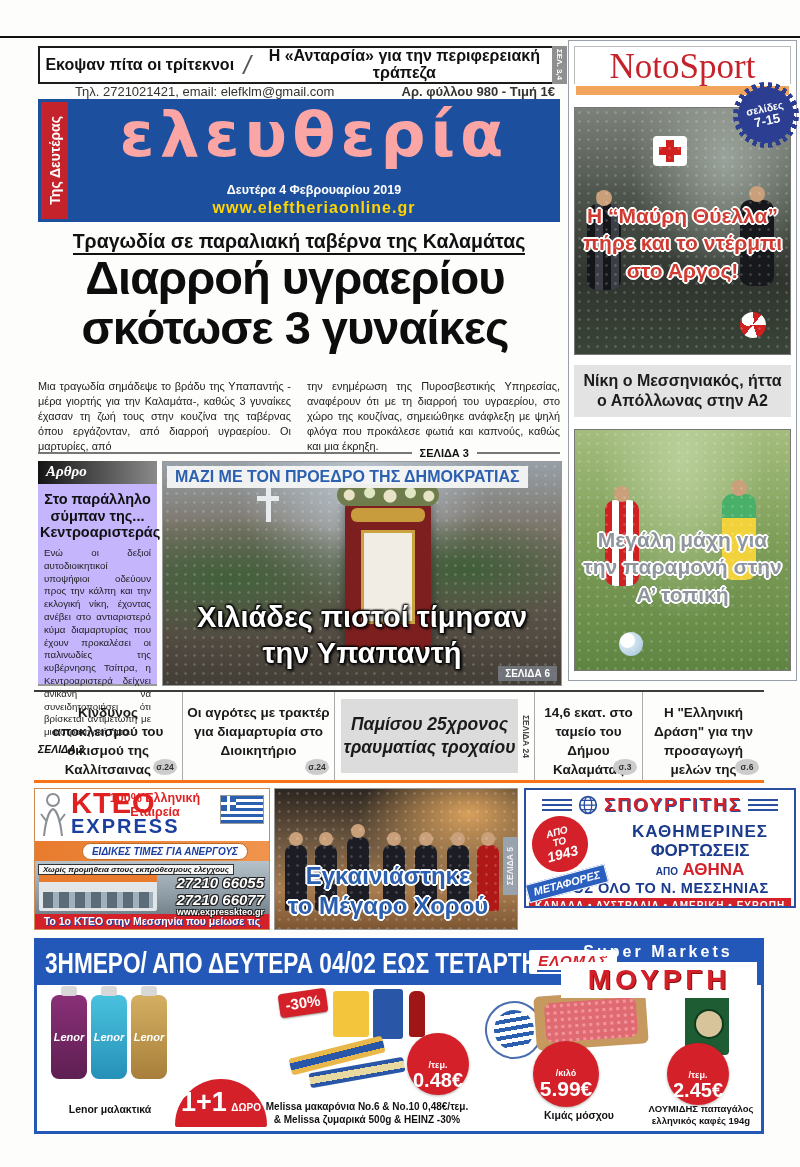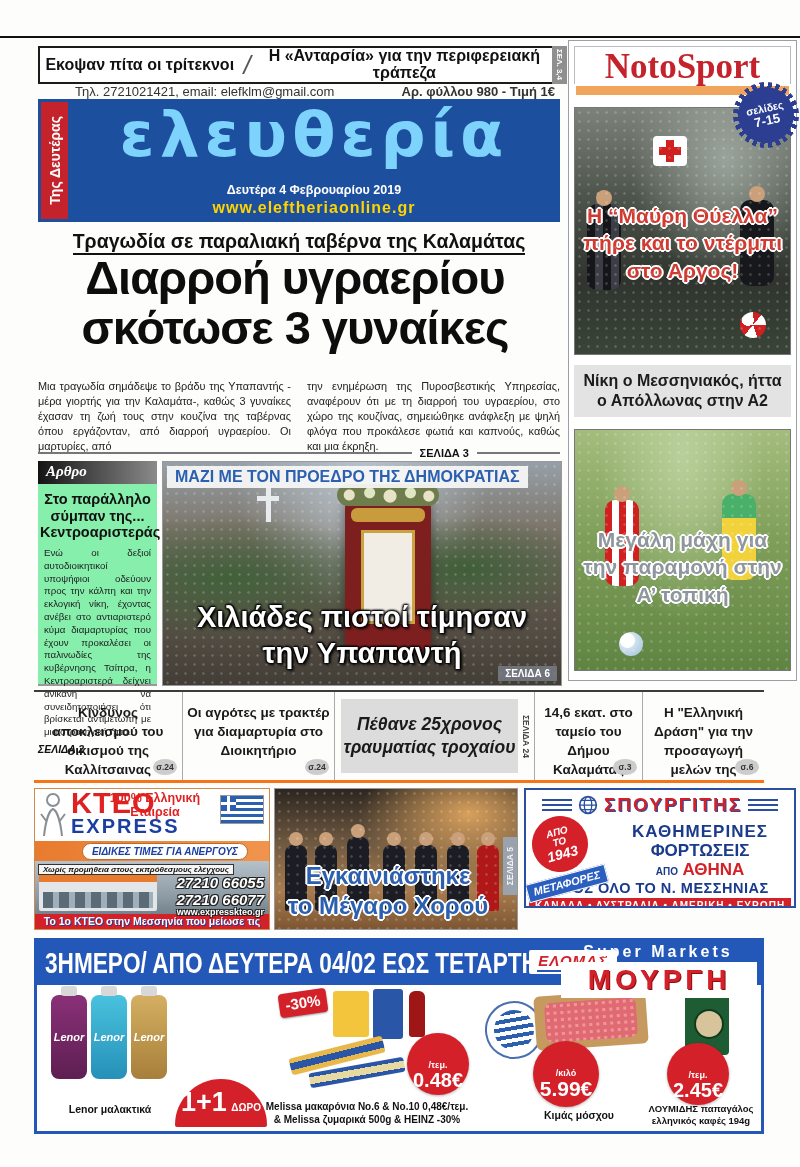--- a/index.html
+++ b/index.html
@@ -12,21 +12,21 @@
 
   
   .topstrip{left:38px;top:46px;width:514px;height:34px;border:2px solid #1b1b1b;display:flex;align-items:center;background:#fff;}
   .topstrip .st{flex:1;font-weight:bold;font-size:16px;text-align:center;line-height:1.05;}
   .topstrip .slash{font-size:26px;color:#555;font-style:italic;padding:0 4px;}
   .seltab{width:15px;height:34px;background:#8f8f8f;color:#fff;font-size:8px;font-weight:bold;
           display:flex;align-items:center;justify-content:center;}
 
   
   .noto{left:568px;top:40px;width:229px;height:641px;border:1px solid #9aa0a8;background:#fff;padding:5px;box-sizing:border-box;}
-  .nslogo{font-family:"Liberation Serif",serif;font-weight:bold;font-size:35px;color:#c5232b;text-align:center;line-height:1;border:1px solid #bbb;border-bottom:none;padding-top:2px;}
+  .nslogo{font-family:"Liberation Serif",serif;font-weight:normal;font-size:35px;color:#c5232b;text-align:center;line-height:1;border:1px solid #bbb;border-bottom:none;padding-top:2px;}
   .nsbar{height:9px;background:#f0a45c;margin:2px 2px 0 2px;}
   .badge{width:56px;height:56px;border-radius:50%;background:#2c3e92;color:#fff;transform:rotate(-12deg);
          display:flex;flex-direction:column;align-items:center;justify-content:center;line-height:1.05;z-index:5;}
   .badge:before{content:"";position:absolute;inset:-5px;border-radius:50%;z-index:-1;
          background:repeating-conic-gradient(#2c3e92 0deg 8deg,transparent 8deg 15deg);}
   .sphoto{position:relative;margin-top:12px;height:246px;overflow:hidden;border:1px solid #777;}
   .sphoto1{background:radial-gradient(ellipse at 70% 20%,#9aa39b 0%,transparent 45%),
            linear-gradient(180deg,#7d827a 0%,#4e554c 35%,#2f352e 70%,#3a4438 100%);}
   .sphoto2{background:radial-gradient(ellipse at 50% 10%,#b9cf9a 0%,transparent 55%),
            linear-gradient(180deg,#a4bd7e 0%,#7f9f59 45%,#5f8442 100%);}
@@ -42,36 +42,36 @@
   .crossbox{position:absolute;left:78px;top:28px;width:34px;height:30px;background:#fff;border-radius:4px;}
   .crossbox:before{content:"";position:absolute;left:13px;top:4px;width:8px;height:22px;background:#d02020;}
   .crossbox:after{content:"";position:absolute;left:6px;top:11px;width:22px;height:8px;background:#d02020;}
   .player{position:absolute;width:34px;height:86px;border-radius:10px;}
   .player:before{content:"";position:absolute;left:9px;top:-14px;width:16px;height:16px;border-radius:50%;background:#caa07a;}
 
   
   .mast{left:38px;top:99px;width:522px;height:123px;background:#1c4f9e;}
   .edition{position:absolute;left:3px;top:3px;width:27px;height:117px;background:#c5232b;color:#fff;
            font-weight:bold;font-size:14px;display:flex;align-items:center;justify-content:center;}
-  .mtitle{position:absolute;left:30px;right:0;top:4px;text-align:center;color:#7dd3fc;
+  .mtitle{position:absolute;left:30px;right:0;top:4px;text-align:center;color:#fca5a5;
           font-family:"DejaVu Sans",sans-serif;font-weight:bold;font-size:63px;letter-spacing:5px;line-height:1;}
   .mdate{position:absolute;left:30px;right:0;bottom:25px;text-align:center;color:#fff;font-weight:bold;font-size:12.5px;}
   .murl{position:absolute;left:30px;right:0;bottom:5px;text-align:center;color:#ffd400;font-weight:bold;font-size:16px;letter-spacing:1px;}
 
   
   .kicker{left:38px;top:230px;width:522px;text-align:center;font-weight:bold;font-size:19.5px;}
   .kicker span{border-bottom:2px solid #111;padding-bottom:1px;}
   .headline{left:28px;top:253px;width:534px;text-align:center;font-weight:bold;font-size:47px;line-height:1.06;letter-spacing:-1px;color:#0d0d0d;}
   .leadbody{left:38px;top:379px;width:522px;display:flex;gap:16px;font-size:10.9px;line-height:1.38;text-align:justify;color:#222;}
   .leadbody div{flex:1;}
   .p3row{left:38px;top:447px;width:522px;display:flex;align-items:center;gap:8px;font-weight:bold;font-size:11px;}
   .p3row .ln{height:2px;background:#777;}
 
   
-  .artbox{left:38px;top:461px;width:119px;height:223px;border-bottom:2px solid #999;background:#86efac;}
+  .artbox{left:38px;top:461px;width:119px;height:223px;border-bottom:2px solid #999;background:#c4b5fd;}
   .arthead{height:23px;background:linear-gradient(90deg,#141414,#8a8a8a);color:#fff;
            font-family:"Liberation Serif",serif;font-style:italic;font-weight:bold;font-size:15px;padding:2px 0 0 8px;box-sizing:border-box;}
   .arttitle{font-weight:bold;font-size:14.5px;text-align:center;line-height:1.15;margin:7px 2px 6px;}
   .artbody{font-size:9.7px;line-height:1.32;text-align:justify;margin:0 6px;color:#1d1d1d;}
   .artref{text-align:left;font-weight:bold;font-style:italic;font-size:10.5px;margin:4px 8px 0 0;}
 
   
   .mphoto{left:162px;top:461px;width:398px;height:223px;border:1px solid #999;overflow:hidden;
     background:
       radial-gradient(ellipse at 16% 52%,#41603a 0%,rgba(65,96,58,0) 38%),
@@ -281,21 +281,21 @@
   <div class="abs briefs">
     <div class="bcell" style="width:148px;">
       <div>Κίνδυνος αποκλεισμού του οικισμού της Καλλίτσαινας</div>
       <div class="bpage">σ.24</div>
     </div>
     <div class="bcell" style="width:152px;">
       <div>Οι αγρότες με τρακτέρ για διαμαρτυρία στο Διοικητήριο</div>
       <div class="bpage">σ.24</div>
     </div>
     <div class="bcell" style="width:200px;display:flex;padding-top:0;">
-      <div class="bgray">Πέθανε 25χρονος τραυματίας τροχαίου</div>
+      <div class="bgray">Παμίσου 25χρονος τραυματίας τροχαίου</div>
       <div class="bvert">
           <span class="vd">ΣΕΛΙΔΑ 24</span>
         </div>
     </div>
     <div class="bcell" style="width:108px;">
       <div>14,6 εκατ. στο ταμείο του Δήμου Καλαμάτας</div>
       <div class="bpage">σ.3</div>
     </div>
     <div class="bcell" style="width:122px;">
       <div>Η "Ελληνική Δράση" για την προσαγωγή μελών της</div>

